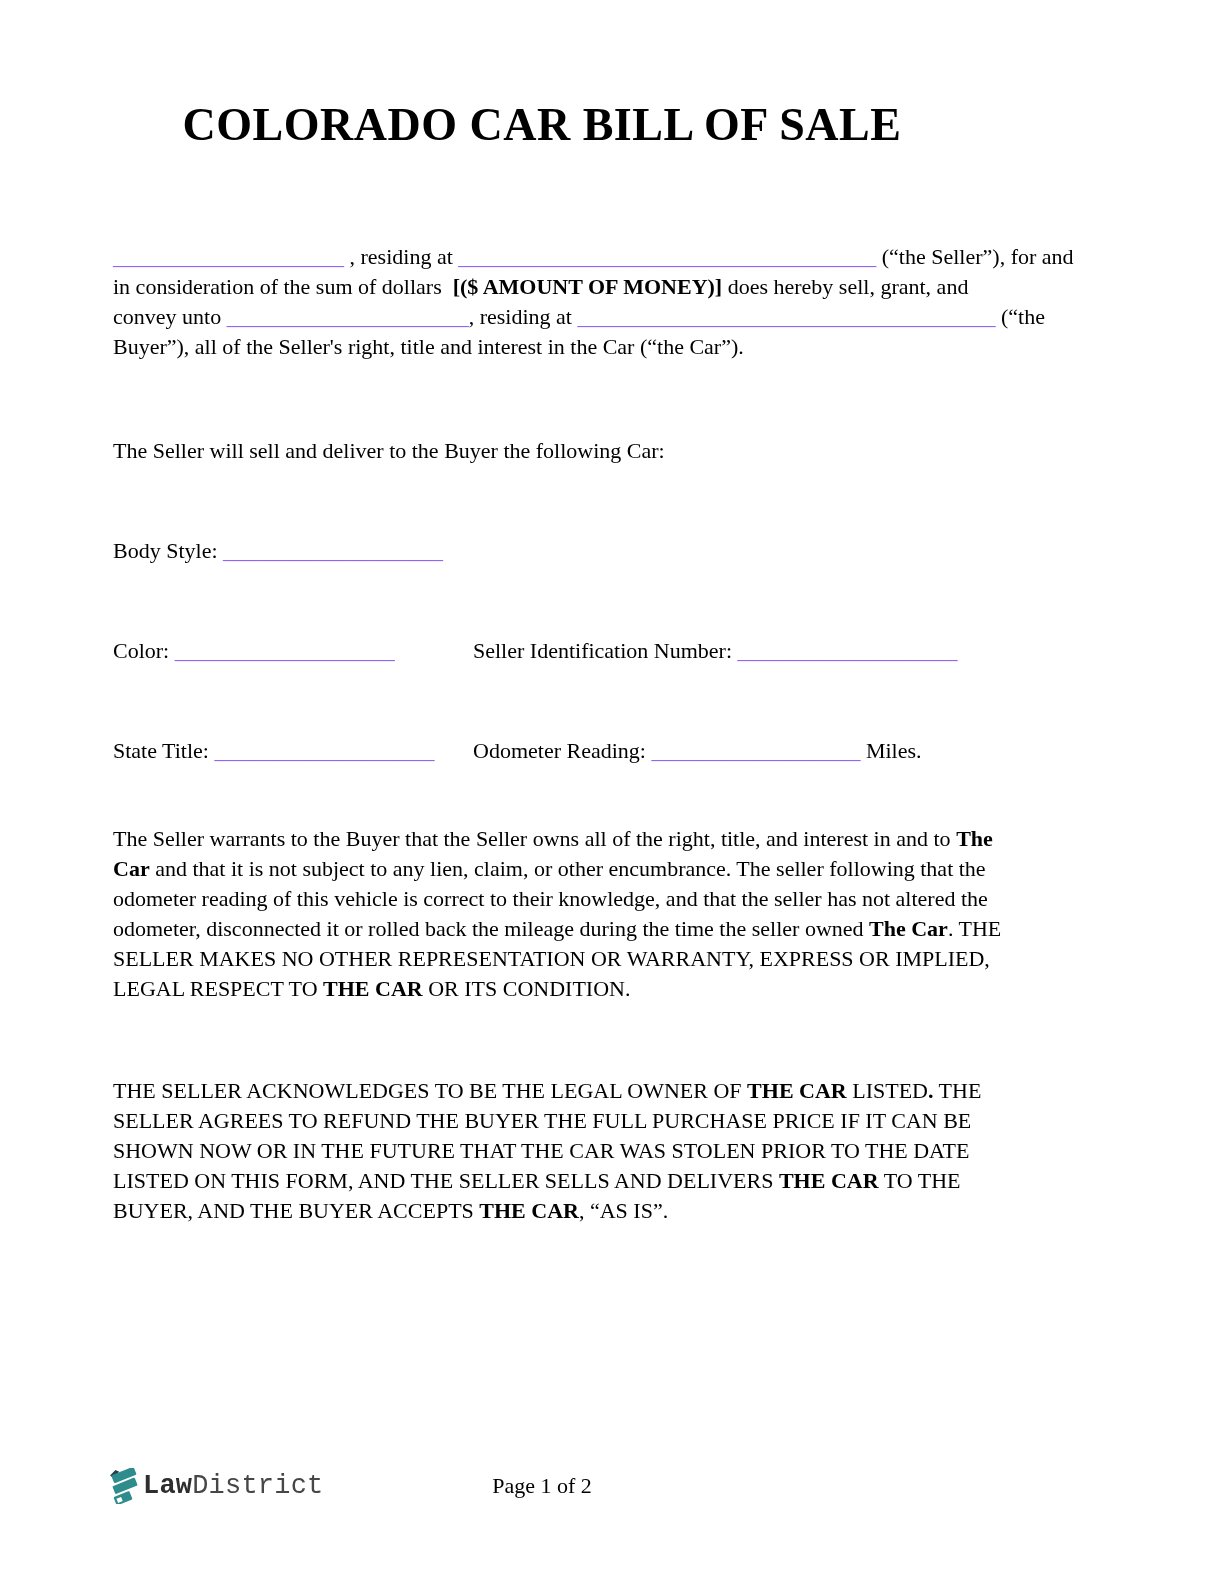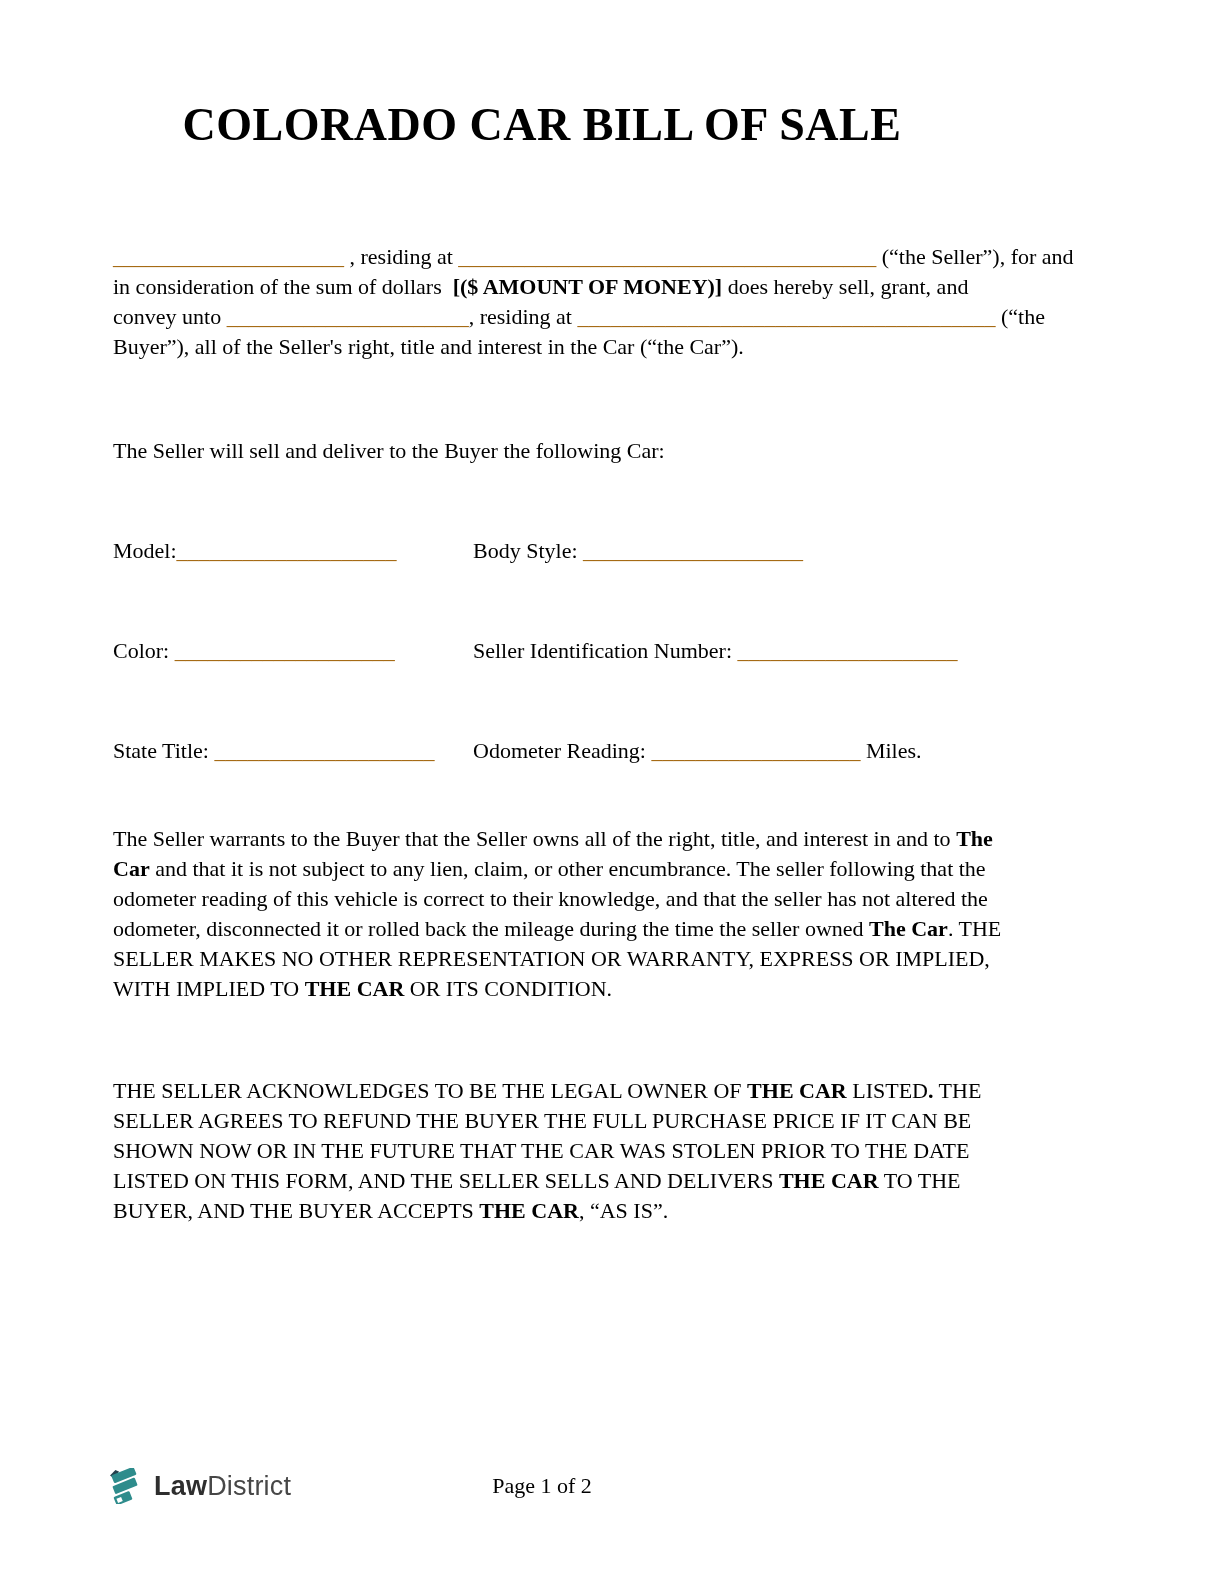--- a/index.html
+++ b/index.html
@@ -20,33 +20,33 @@
   }
   .para { font-size:22px; line-height:30px; }
   .tline { white-space:pre; }
   .intro { margin-top:88px; }
   .deliver-line { margin-top:74px; }
   .fields { margin-top:70px; }
   .field-row { display:flex; font-size:22px; line-height:30px; margin-bottom:70px; white-space:pre; }
   .field-row:last-child { margin-bottom:8px; }
   .cell-left { width:360px; flex:none; }
   .cell-right { flex:1; }
-  .blank { color:#a16207; }
+  .blank { color:#8b5cf6; }
   .bold { font-weight:bold; }
   .warranty { margin-top:58px; }
   .acknowledge { margin-top:72px; }
   .footer { position:absolute; left:0; right:0; top:1462px; height:48px; }
   .page-label {
     text-align:center; line-height:48px; font-size:22px;
     font-family:"Liberation Serif", serif;
   }
   .logo {
     position:absolute; left:108px; top:50%; transform:translateY(-50%);
-    display:flex; align-items:center; gap:14px;
-    font-family:Liberation Sans, sans-serif;
+    display:flex; align-items:center; gap:3px;
+    font-family:Liberation Mono, monospace;
   }
   .logo-text { font-size:27px; letter-spacing:0.2px; }
   .logo-law { font-weight:bold; color:#2E2E2E; }
   .logo-district { font-weight:400; color:#474747; }
 </style>
 </head>
 <body>
 
 <div class="page">
   <div class="doc">
@@ -56,32 +56,32 @@
     <div class="para intro">
         <div class="tline"><span class="blank">_____________________</span><span> , residing at </span><span class="blank">______________________________________</span><span> (“the Seller”), for and</span></div>
         <div class="tline"><span>in consideration of the sum of dollars  </span><span class="bold">[($ AMOUNT OF MONEY)]</span><span> does hereby sell, grant, and</span></div>
         <div class="tline"><span>convey unto </span><span class="blank">______________________</span><span>, residing at </span><span class="blank">______________________________________</span><span> (“the</span></div>
         <div class="tline"><span>Buyer”), all of the Seller's right, title and interest in the Car (“the Car”).</span></div>
       </div>
 
     <div class="para deliver-line">The Seller will sell and deliver to the Buyer the following Car:</div>
 
     <div class="fields">
-        <div class="field-row"><div class="cell-left"><span>Model:</span><span class="blank">____________________</span></div><div class="cell-right"><span>Body Style: </span><span class="blank">____________________</span></div></div>
+        <div class="field-row"><div class="cell-right"><span>Body Style: </span><span class="blank">____________________</span></div></div>
         <div class="field-row"><div class="cell-left"><span>Color: </span><span class="blank">____________________</span></div><div class="cell-right"><span>Seller Identification Number: </span><span class="blank">____________________</span></div></div>
         <div class="field-row"><div class="cell-left"><span>State Title: </span><span class="blank">____________________</span></div><div class="cell-right"><span>Odometer Reading: </span><span class="blank">___________________</span><span> Miles.</span></div></div>
       </div>
 
     <div class="para warranty">
         <div class="tline"><span>The Seller warrants to the Buyer that the Seller owns all of the right, title, and interest in and to </span><span class="bold">The</span></div>
         <div class="tline"><span class="bold">Car</span><span> and that it is not subject to any lien, claim, or other encumbrance. The seller following that the</span></div>
         <div class="tline"><span>odometer reading of this vehicle is correct to their knowledge, and that the seller has not altered the</span></div>
         <div class="tline"><span>odometer, disconnected it or rolled back the mileage during the time the seller owned </span><span class="bold">The Car</span><span>. THE</span></div>
         <div class="tline"><span>SELLER MAKES NO OTHER REPRESENTATION OR WARRANTY, EXPRESS OR IMPLIED,</span></div>
-        <div class="tline"><span>WITH IMPLIED TO </span><span class="bold">THE CAR</span><span> OR ITS CONDITION.</span></div>
+        <div class="tline"><span>LEGAL RESPECT TO </span><span class="bold">THE CAR</span><span> OR ITS CONDITION.</span></div>
       </div>
 
     <div class="para acknowledge">
         <div class="tline"><span>THE SELLER ACKNOWLEDGES TO BE THE LEGAL OWNER OF </span><span class="bold">THE CAR</span><span> LISTED</span><span class="bold">.</span><span> THE</span></div>
         <div class="tline"><span>SELLER AGREES TO REFUND THE BUYER THE FULL PURCHASE PRICE IF IT CAN BE</span></div>
         <div class="tline"><span>SHOWN NOW OR IN THE FUTURE THAT THE CAR WAS STOLEN PRIOR TO THE DATE</span></div>
         <div class="tline"><span>LISTED ON THIS FORM, AND THE SELLER SELLS AND DELIVERS </span><span class="bold">THE CAR</span><span> TO THE</span></div>
         <div class="tline"><span>BUYER, AND THE BUYER ACCEPTS </span><span class="bold">THE CAR</span><span>, “AS IS”.</span></div>
       </div>
   </div>

